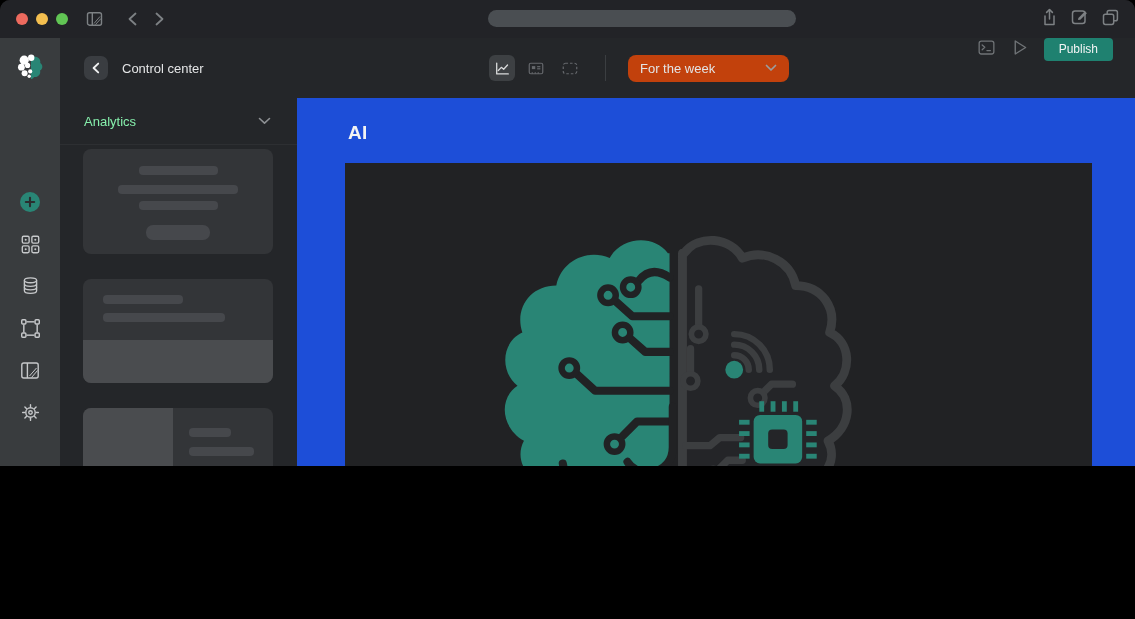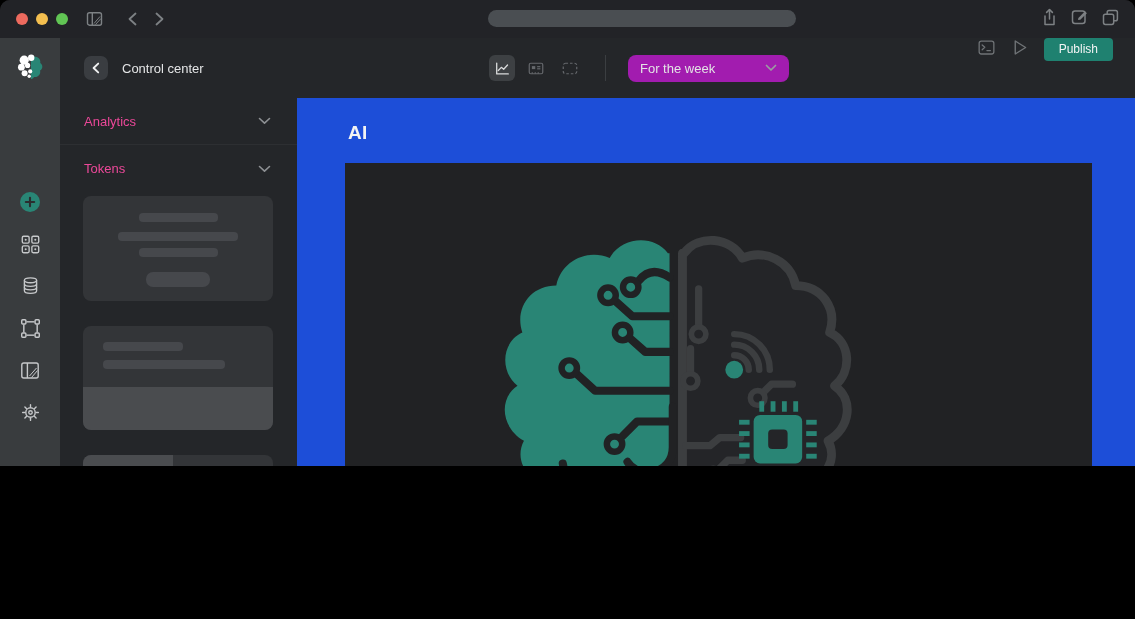--- a/index.html
+++ b/index.html
@@ -22,30 +22,30 @@
   .rail-btn{width:24px;height:24px;display:flex;align-items:center;justify-content:center;}
   .content{flex:1;display:flex;flex-direction:column;min-width:0;}
   
   .toolbar{height:60px;background:#242629;position:relative;display:flex;align-items:center;flex:0 0 60px;}
   .back-btn{width:24px;height:24px;border-radius:7px;background:#3a3d41;margin-left:24px;display:flex;align-items:center;justify-content:center;cursor:pointer;}
   .toolbar-title{margin-left:14px;font-size:13px;color:#e4e5e6;}
   .center-group{position:absolute;left:429px;top:0;height:60px;display:flex;align-items:center;gap:8px;}
   .view-btn{width:26px;height:26px;border-radius:6px;display:flex;align-items:center;justify-content:center;color:#65686c;}
   .view-btn.active{background:#3d4043;color:#d9dadb;}
   .vdivider{width:1px;height:26px;background:#3b3e41;margin:0 14px;}
-  .dropdown{width:161px;height:27px;border-radius:8px;background:#a21caf;display:flex;align-items:center;justify-content:space-between;padding:0 12px;cursor:pointer;gap:25px;}
+  .dropdown{width:161px;height:27px;border-radius:8px;background:#c2410c;display:flex;align-items:center;justify-content:space-between;padding:0 12px;cursor:pointer;gap:25px;}
   .dropdown span{font-size:13px;color:#e3e4e5;}
   .right-group{position:absolute;right:22px;top:0;height:60px;display:flex;align-items:flex-start;gap:15px;color:#6f7376;}
   .publish-btn{background:#1f8170;color:#f2f4f4;font-size:12px;border:none;border-radius:4px;padding:5px 15px;height:23px;line-height:13px;cursor:pointer;font-family:inherit;}
   
   .app-body{display:flex;flex:1;min-height:0;}
   .panel{width:237px;flex:0 0 237px;background:#242629;overflow:hidden;}
   .section-row{height:47px;display:flex;align-items:center;justify-content:space-between;padding:0 26px 0 24px;cursor:pointer;}
   .section-row.first{border-bottom:1px solid #2d2f32;}
-  .section-row span{font-size:13px;color:#ec4899;}
+  .section-row span{font-size:13px;color:#86efac;}
   .chev{color:#8d9093;}
   .cards{padding:2px 0 0 23px;display:flex;flex-direction:column;}
   .card{width:190px;background:#333538;border-radius:8px;overflow:hidden;}
   .sk-line{background:#46484c;border-radius:4px;height:9px;}
   .sk-pill{background:#46484c;border-radius:7px;}
   .sk-block{background:#4a4c4f;}
   .card1{height:105px;margin-top:2px;display:flex;flex-direction:column;align-items:center;padding-top:17px;}
   .card2{height:104px;margin-top:25px;position:relative;padding:16px 0 0 20px;}
   .card3{height:104px;margin-top:25px;display:flex;}
   .card4{height:60px;margin-top:21px;display:flex;}
@@ -261,26 +261,20 @@
           </span>
           <button class="publish-btn">Publish</button>
         </div>
       </header>
 
       <div class="app-body">
 
         <aside class="panel">
           <div class="section-row first">
             <span>Analytics</span>
-            <svg class="chev" width="13" height="8" viewBox="0 0 13 8" fill="none" stroke="currentColor" stroke-width="1.6" stroke-linecap="round" stroke-linejoin="round">
-                <polyline points="1.5,1.5 6.5,6.2 11.5,1.5"></polyline>
-              </svg>
-          </div>
-          <div class="section-row">
-            <span>Tokens</span>
             <svg class="chev" width="13" height="8" viewBox="0 0 13 8" fill="none" stroke="currentColor" stroke-width="1.6" stroke-linecap="round" stroke-linejoin="round">
                 <polyline points="1.5,1.5 6.5,6.2 11.5,1.5"></polyline>
               </svg>
           </div>
 
           <div class="cards">
             <div class="card card1">
               <div class="sk-line" style="width:79px"></div>
               <div class="sk-line" style="width:120px;margin-top:10px"></div>
               <div class="sk-line" style="width:79px;margin-top:7px"></div>

